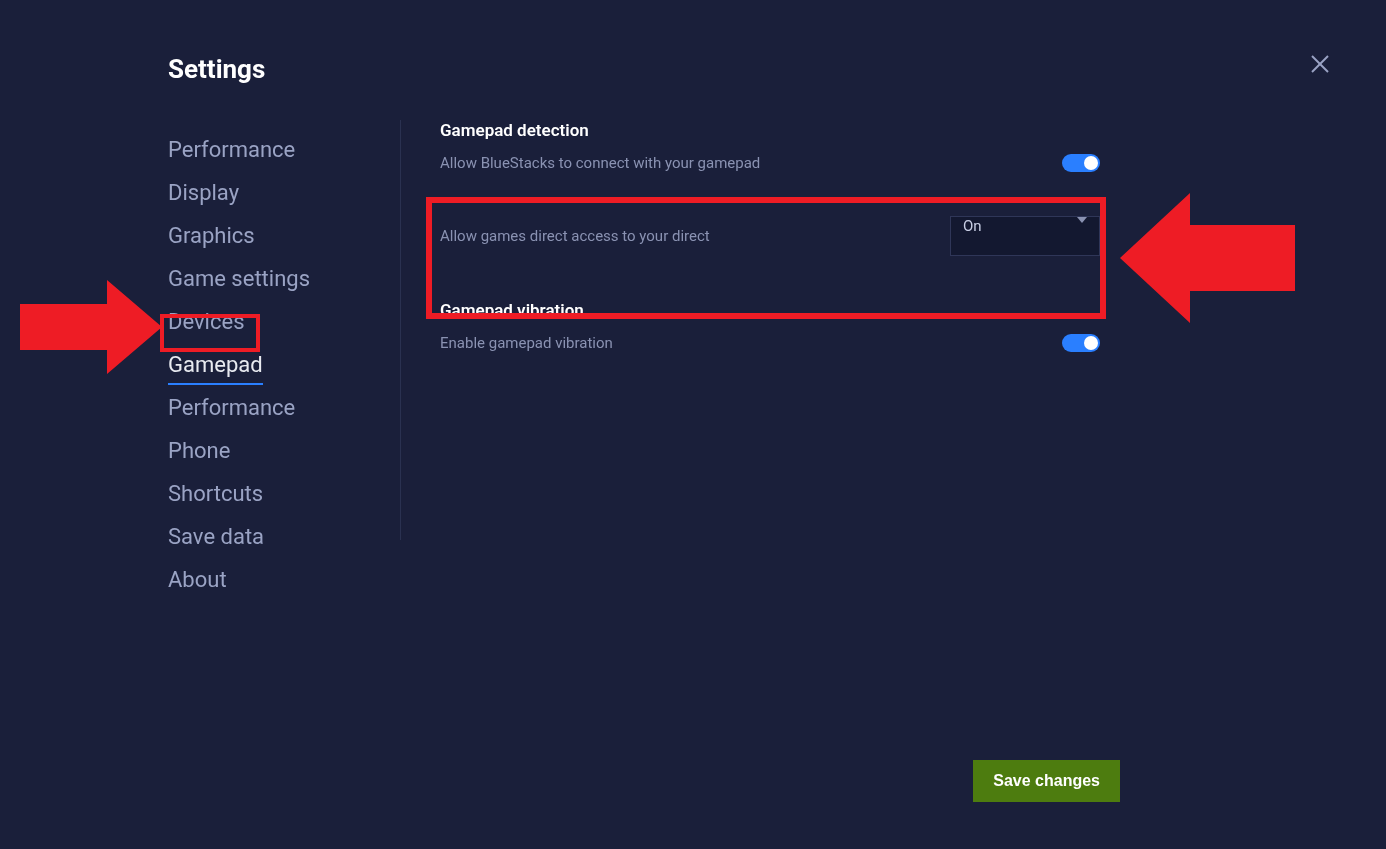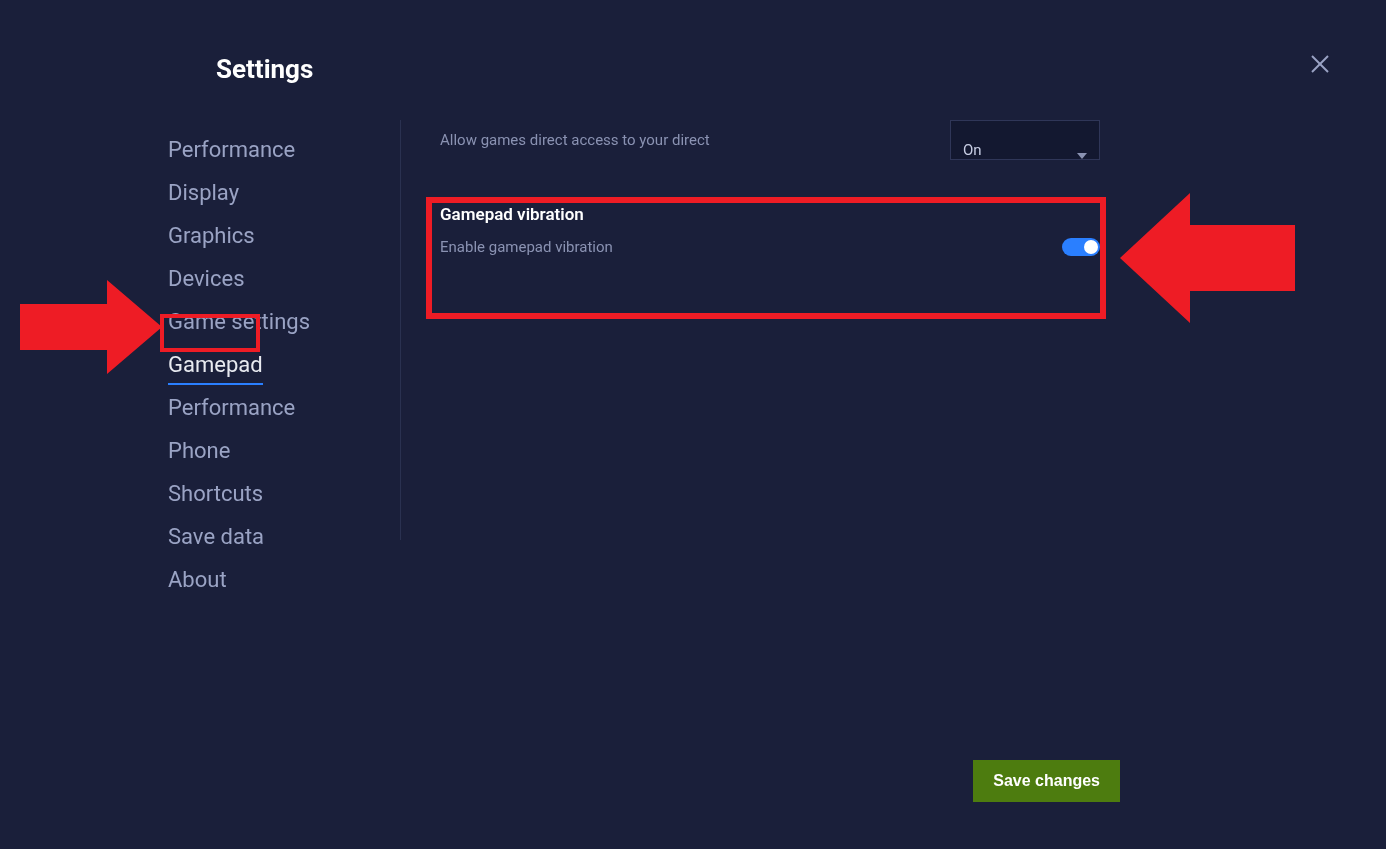--- a/index.html
+++ b/index.html
@@ -11,21 +11,20 @@
     position: relative;
     overflow: hidden;
   }
   .settings-title {
     position: absolute;
     left: 168px;
     top: 54px;
     font-size: 26px;
     font-weight: 700;
     color: #ffffff;
-    margin-left: 48px;
   }
   .close-btn {
     position: absolute;
     top: 52px;
     right: 54px;
     width: 24px;
     height: 24px;
     cursor: pointer;
     color: #9aa3c4;
   }
@@ -119,21 +118,21 @@
     border-radius: 50%;
   }
 
   .dropdown {
     width: 150px;
     height: 40px;
     background: #131830;
     border: 1px solid #2f3658;
     color: #c8cee4;
     display: flex;
-    align-items: flex-end;
+    align-items: flex-start;
     justify-content: space-between;
     padding: 0 12px;
     font-size: 15px;
     cursor: pointer;
   }
   .dropdown .caret {
     width: 0; height: 0;
     border-left: 5px solid transparent;
     border-right: 5px solid transparent;
     border-top: 6px solid #8a92b2;
@@ -198,34 +197,43 @@
   <svg viewBox="0 0 24 24">
     <line x1="4" y1="4" x2="20" y2="20" stroke="currentColor" stroke-width="2"></line>
     <line x1="20" y1="4" x2="4" y2="20" stroke="currentColor" stroke-width="2"></line>
   </svg>
 </div>
 
 <nav class="sidebar">
   <div class="sidebar-item"><span>Performance</span></div>
   <div class="sidebar-item"><span>Display</span></div>
   <div class="sidebar-item"><span>Graphics</span></div>
+  <div class="sidebar-item"><span>Game settings</span></div>
   <div class="sidebar-item"><span>Devices</span></div>
-  <div class="sidebar-item"><span>Game settings</span></div>
   <div class="sidebar-item active"><span>Gamepad</span></div>
   <div class="sidebar-item"><span>Performance</span></div>
   <div class="sidebar-item"><span>Phone</span></div>
   <div class="sidebar-item"><span>Shortcuts</span></div>
   <div class="sidebar-item"><span>Save data</span></div>
   <div class="sidebar-item"><span>About</span></div>
 </nav>
 
 <div class="divider"></div>
 
 <main class="content">
 
+  <section class="section">
+    <div class="section-header">
+      <div class="section-title">Gamepad detection</div>
+    </div>
+    <div class="section-row">
+      <div class="section-desc">Allow BlueStacks to connect with your gamepad</div>
+      <div class="toggle"></div>
+    </div>
+  </section>
 
   <section class="section">
     <div class="section-row">
       <div class="section-desc">Allow games direct access to your direct</div>
       <div class="dropdown">
         <span>On</span>
         <span class="caret"></span>
       </div>
     </div>
   </section>

